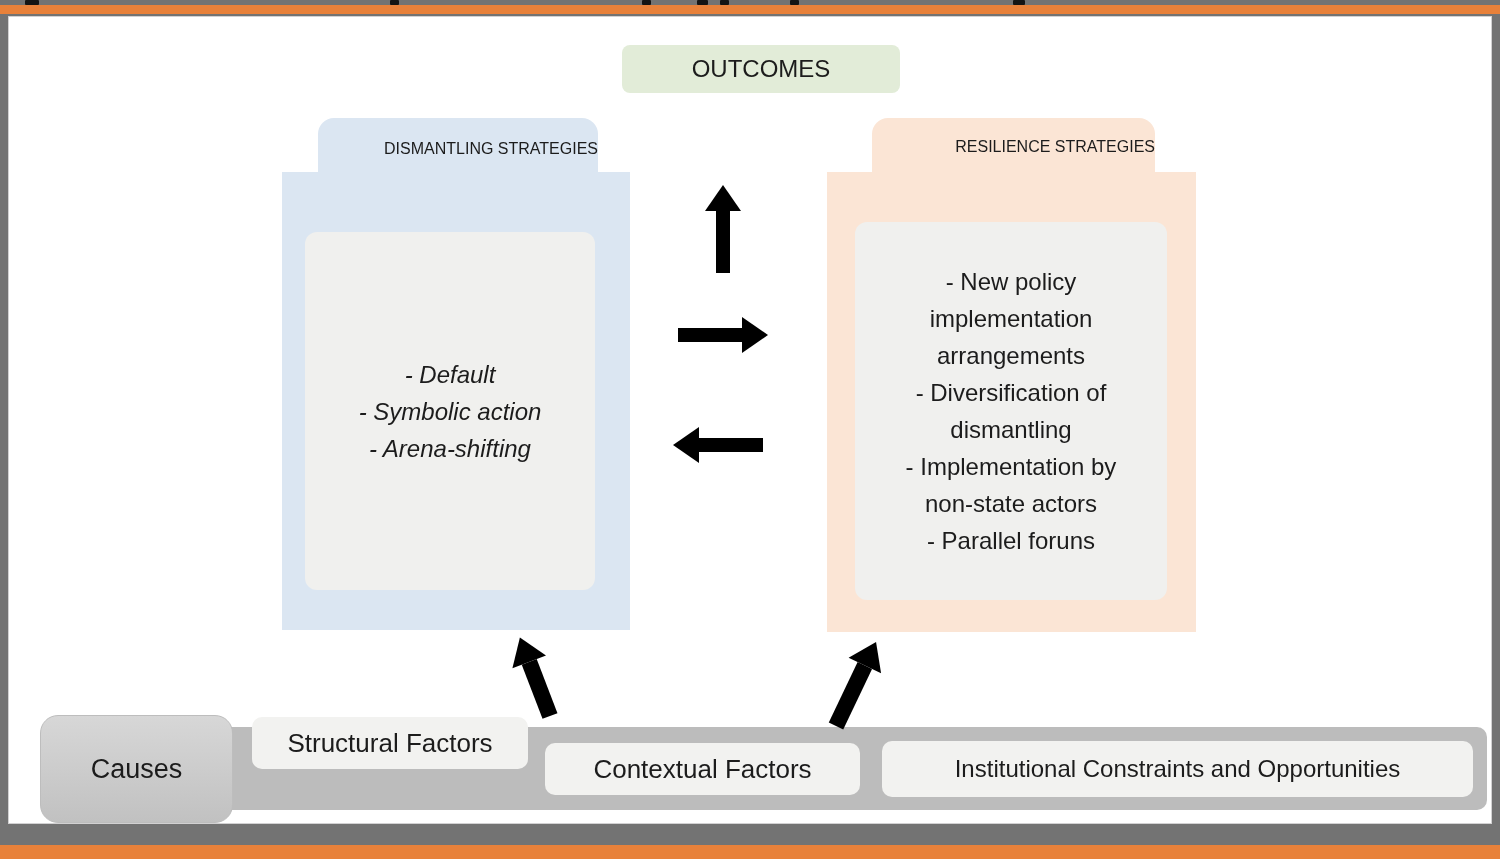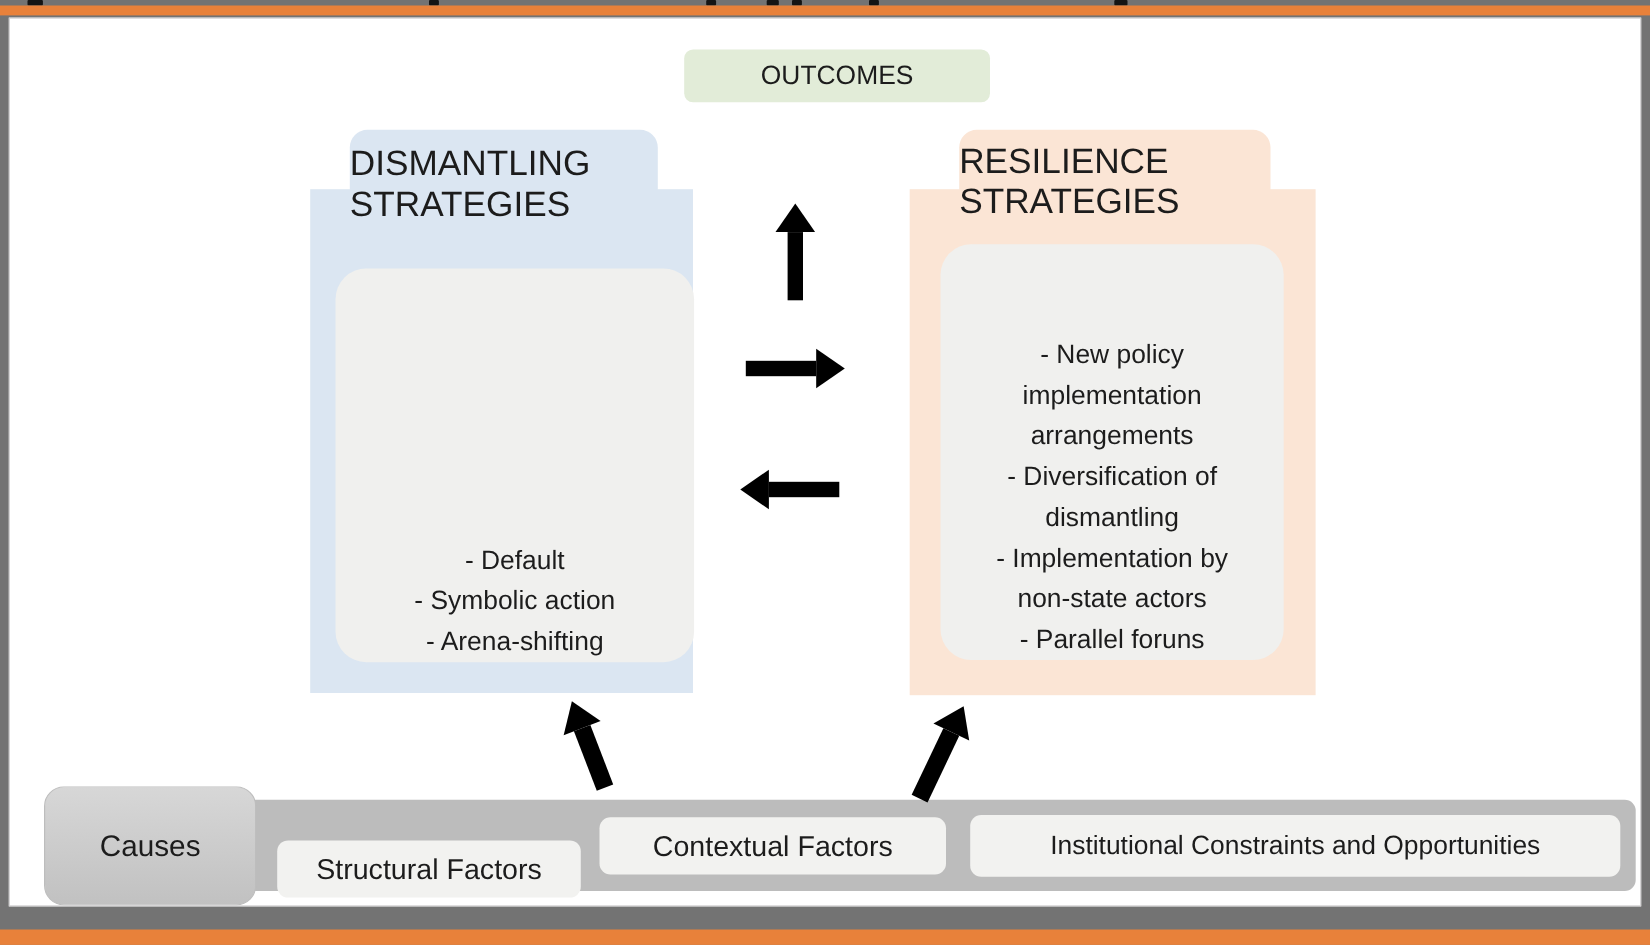--- a/index.html
+++ b/index.html
@@ -14,27 +14,27 @@
   .outcomes{
     left:622px;top:45px;width:278px;height:48px;background:#e2ecd8;border-radius:8px;
     display:flex;align-items:center;justify-content:center;font-size:24px;
   }
   .tab{border-radius:16px 16px 0 0;}
   .tab-blue{left:318px;top:118px;width:280px;height:70px;background:#dbe6f2;}
   .body-blue{left:282px;top:172px;width:348px;height:458px;background:#dbe6f2;}
   .tab-peach{left:872px;top:118px;width:283px;height:70px;background:#fbe5d5;}
   .body-peach{left:827px;top:172px;width:369px;height:460px;background:#fbe5d5;}
   .group-title{
-    position:absolute;z-index:3;text-align:left;font-size:32px;line-height:37px;
+    position:absolute;z-index:3;text-align:right;font-size:16px;line-height:37px;
   }
   .inner{
-    background:#f0f0ee;border-radius:28px;z-index:2;
-    display:flex;align-items:flex-end;justify-content:center;
+    background:#f0f0ee;border-radius:12px;z-index:2;
+    display:flex;align-items:center;justify-content:center;
   }
-  .inner-left{left:305px;top:244px;width:326px;height:358px;}
+  .inner-left{left:305px;top:232px;width:290px;height:358px;font-style:italic;}
   .inner-right{left:855px;top:222px;width:312px;height:378px;}
   .item-list{text-align:center;font-size:24px;line-height:37px;}
   .item-list .li{display:block;}
   
   .arrow{position:absolute;display:flex;align-items:center;transform-origin:0 50%;height:36px;z-index:4;}
   .arrow .shaft{background:#000;}
   .arrow .head{width:0;height:0;border-top:18px solid transparent;border-bottom:18px solid transparent;border-left:26px solid #000;}
   .t14{height:14px;}
   .t16{height:16px;}
   
@@ -42,21 +42,21 @@
   .causes{
     left:40px;top:715px;width:193px;height:108px;border-radius:18px;z-index:5;
     background:linear-gradient(180deg,#d7d7d7 0%,#cbcbcb 55%,#c1c1c1 100%);
     border:1px solid #bdbdbd;
     display:flex;align-items:center;justify-content:center;font-size:27px;
   }
   .factor{
     background:#f2f2f0;border-radius:10px;z-index:5;
     display:flex;align-items:center;justify-content:center;font-size:26px;
   }
-  .factor-1{left:252px;top:764px;width:276px;height:52px;}
+  .factor-1{left:252px;top:717px;width:276px;height:52px;}
   .factor-2{left:545px;top:743px;width:315px;height:52px;}
   .factor-3{left:882px;top:741px;width:591px;height:56px;font-size:24px;justify-content:center;}
 </style>
 </head>
 <body>
 
 <div class="canvas">
 
   <div class="frag" style="left:25px;width:14px;"></div>
   <div class="frag" style="left:390px;width:9px;"></div>

